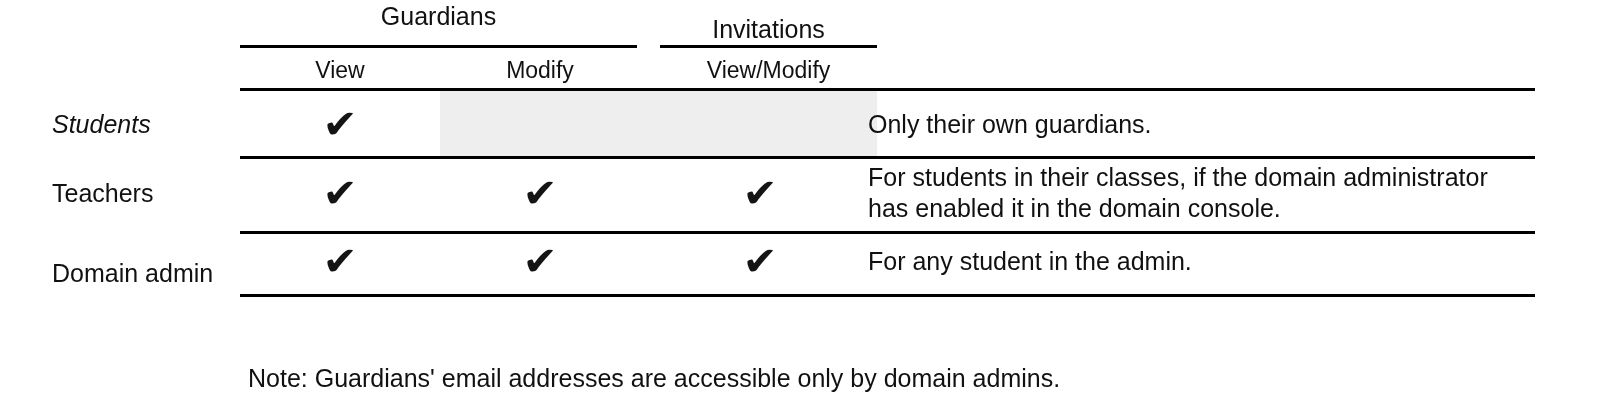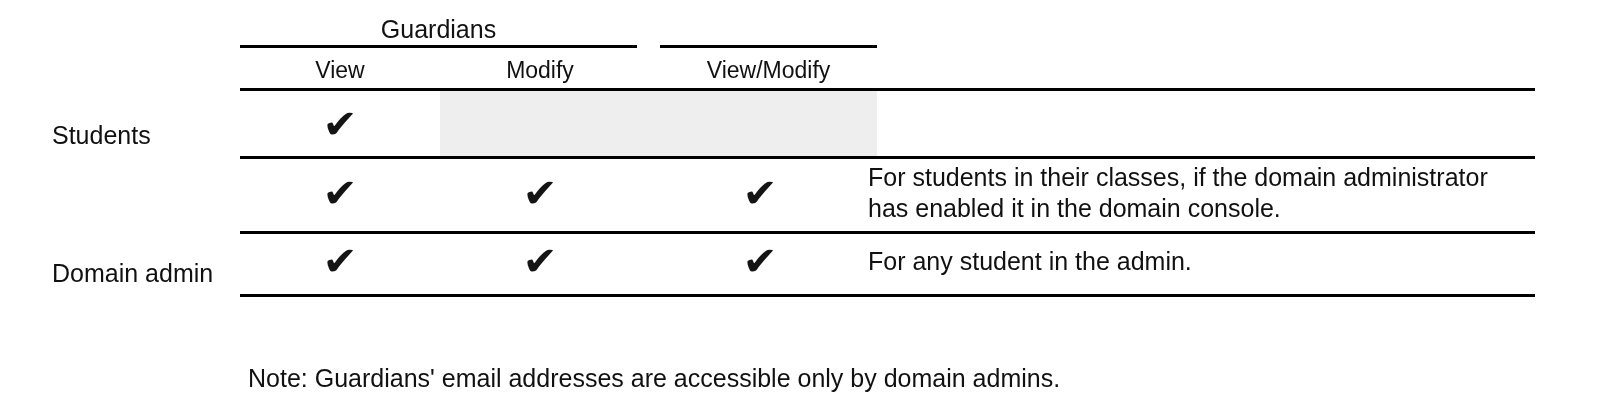--- a/index.html
+++ b/index.html
@@ -93,44 +93,47 @@
     text-align: left;
     white-space: nowrap;
     margin-top: 24px;
   }
 </style>
 </head>
 <body>
 
 <div class="sheet">
 
-  <div class="group-label" style="left:240px; top:14px; width:397px;">Guardians</div>
+  <div class="group-label" style="left:240px; top:1px; width:397px;">Guardians</div>
 
+  <div class="group-label" style="left:660px; top:14px; width:217px;">Invitations</div>
 
   <div class="rule" style="left:240px; top:45px; width:397px; height:3px;"></div>
 
   <div class="rule" style="left:660px; top:45px; width:217px; height:3px;"></div>
 
   <div class="col-label" style="left:240px; top:55px; width:200px;">View</div>
 
   <div class="col-label" style="left:440px; top:55px; width:200px;">Modify</div>
 
   <div class="col-label" style="left:660px; top:55px; width:217px;">View/Modify</div>
 
   <div class="rule" style="left:240px; top:88px; width:1295px; height:3px;"></div>
 
   <div class="shade" style="left:440px; top:91px; width:437px; height:65px;"></div>
 
-  <div class="row-label" style="left:52px; top:120px; width:185px;">Students</div>
+  <div class="row-label" style="left:52px; top:109px; width:185px;font-style:italic;">Students</div>
 
   <div class="check" style="left:310px; top:104px;">✔</div>
 
+  <div class="desc" style="left:868px; top:109px; width:660px;">Only their own guardians.</div>
 
   <div class="rule" style="left:240px; top:156px; width:1295px; height:3px;"></div>
 
+  <div class="row-label" style="left:52px; top:178px; width:185px;">Teachers</div>
 
   <div class="check" style="left:310px; top:173px;">✔</div>
 
   <div class="check" style="left:510px; top:173px;">✔</div>
 
   <div class="check" style="left:730px; top:173px;">✔</div>
 
   <div class="desc" style="left:868px; top:162px; width:680px;">For students in their classes, if the domain administrator</div>
 
   <div class="desc" style="left:868px; top:193px; width:680px;">has enabled it in the domain console.</div>

